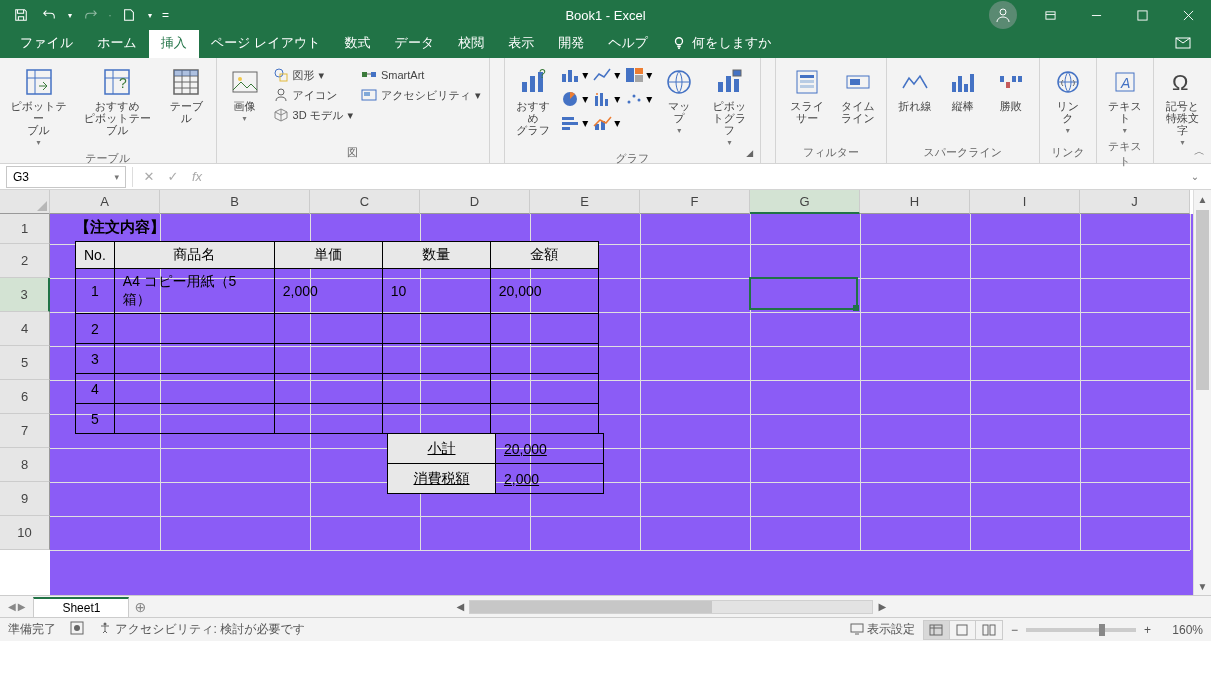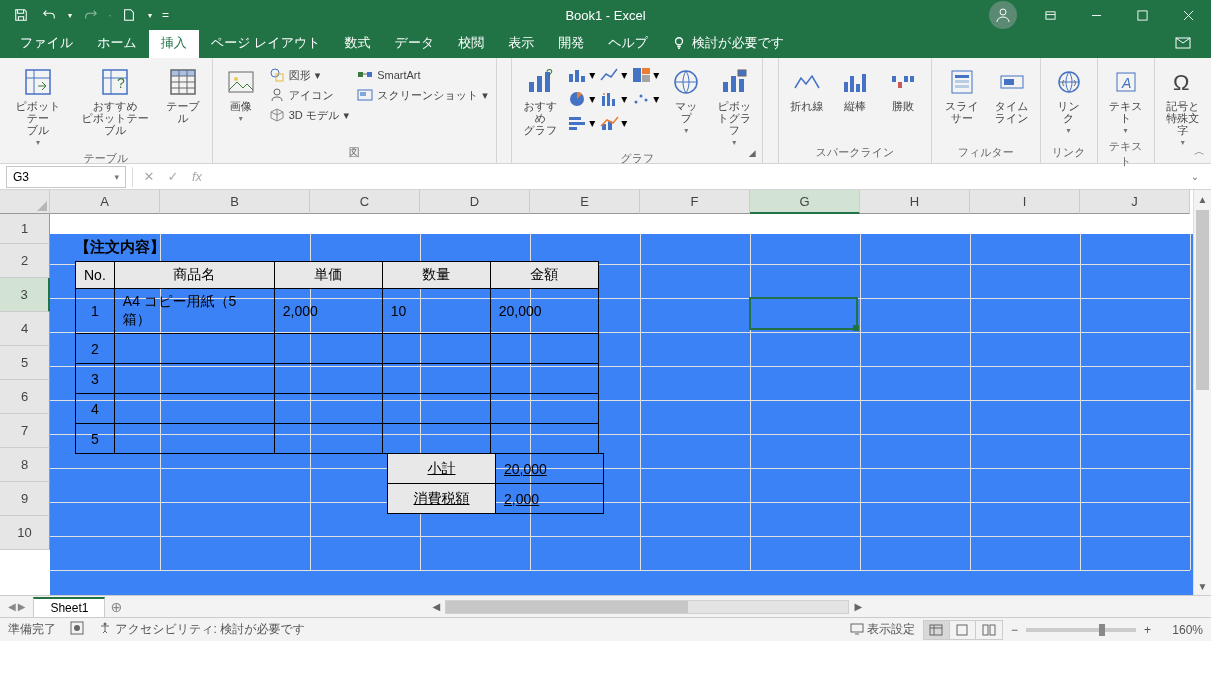--- a/index.html
+++ b/index.html
@@ -55,21 +55,21 @@
 
 .grid-area { position:relative; height: 405px; overflow:hidden; display:flex;}
 .corner { width:50px; height:24px; background:#e6e6e6; border-right:1px solid #ccc; border-bottom:1px solid #999; position:relative;}
 .corner::after { content:""; position:absolute; right:2px; bottom:2px; width:0; height:0; border-left:10px solid transparent; border-bottom:10px solid #b7b7b7;}
 .col-headers { display:flex; height:24px; }
 .ch { background:#e6e6e6; border-right:1px solid #ccc; border-bottom:1px solid #999; display:flex; align-items:center; justify-content:center; font-size:13px; color:#444;}
 .ch.active { background:#d3e3d3; border-bottom:2px solid #217346;}
 .row-headers { display:flex; flex-direction:column; }
 .rh { width:50px; background:#e6e6e6; border-bottom:1px solid #ccc; border-right:1px solid #999; display:flex; align-items:center; justify-content:center; font-size:13px; color:#444;}
 .rh.active { background:#d3e3d3; border-right:2px solid #217346;}
-.cells { position:relative; background:#3b82f6;margin-top:20px; }
+.cells { position:relative; background:#8b5cf6; }
 .gridlines-v, .gridlines-h { position:absolute; background:#e0e0e0;}
 .scroll-v { position:absolute; right:0; top:0; bottom:0; width:18px; background:#f3f3f3; border-left:1px solid #ddd;}
 .scroll-v .sv-btn { height:18px; display:flex; align-items:center; justify-content:center; color:#666; font-size:10px; cursor:pointer;}
 .scroll-v .sv-thumb { position:absolute; left:2px; right:2px; top:20px; height:180px; background:#c7c7c7; border-radius:0;}
 
 
 .ws-table { position:absolute; }
 .ws-table td { border:1px solid #000; font-size:14px; padding:4px 8px; height:30px; }
 .ws-table th { border:1px solid #000; background:#e8e8e8; font-weight:normal; font-size:14px; padding:4px 8px; }
 .num { text-align:left; }
@@ -77,21 +77,21 @@
 .bold-title { font-weight:bold; font-size:15px; }
 
 
 .active-cell { position:absolute; border:2px solid #217346; background:transparent; pointer-events:none;}
 .active-cell::after { content:""; position:absolute; right:-3px; bottom:-3px; width:6px; height:6px; background:#217346;}
 
 
 .sheet-tab-row { height:22px; display:flex; align-items:center; border-top:1px solid #ccc; background:#f3f3f3;}
 .st-nav { display:flex; gap:2px; padding:0 8px; color:#888;}
 .st-nav span { cursor:pointer; font-size:10px;}
-.sheet-tab { background:#fff; border:1px solid #ccc; border-bottom:none; padding:2px 16px; font-size:12px; cursor:pointer; border-top:2px solid #217346;}
+.sheet-tab { background:#fff; border:1px solid #ccc; border-bottom:none; padding:2px 28px; font-size:12px; cursor:pointer; border-top:2px solid #217346;}
 .sheet-add { width:22px; text-align:center; color:#888; cursor:pointer; font-size:14px;}
 .hscroll { flex:1; display:flex; align-items:center; margin-left: 300px; max-width:440px; }
 .hscroll .hs-btn { width:18px; text-align:center; font-size:10px; color:#666; cursor:pointer;}
 .hscroll .hs-track { flex:1; height:14px; background:#e3e3e3; position:relative; border:1px solid #d0d0d0;}
 .hscroll .hs-thumb { position:absolute; left:0; top:0; bottom:0; width:60%; background:#c7c7c7;}
 
 
 .statusbar { height:24px; background:#f3f3f3; border-top:1px solid #ccc; display:flex; align-items:center; font-size:12px; color:#555; padding:0 8px; gap:14px;}
 .statusbar .right { margin-left:auto; display:flex; align-items:center; gap:8px;}
 .view-btns { display:flex; border:1px solid #ccc; }
@@ -174,21 +174,21 @@
   <div class="tab">データ</div>
   <div class="tab">校閲</div>
   <div class="tab">表示</div>
   <div class="tab">開発</div>
   <div class="tab">ヘルプ</div>
   <div class="tell-me">
     <svg viewBox="0 0 16 16">
         <circle cx="8" cy="6" r="4"></circle>
         <path d="M6 12h4M7 14h2"></path>
       </svg>
-    <span>検討が必要です</span>
+    <span>何をしますか</span>
   </div>
   <div class="tabrow-right"><svg width="16" height="14" viewBox="0 0 16 14">
         <rect x="1" y="3" width="14" height="10" fill="none" stroke="#fff"></rect>
         <path d="M1 3l7 5 7-5" fill="none" stroke="#fff"></path>
       </svg></div>
 </div>
 
 <div class="ribbon">
 
   <div class="group">
@@ -284,21 +284,21 @@
             </span>
             <span>SmartArt</span>
           </div>
         <div class="small-btn">
             <span class="sico">
               <svg width="16" height="16" viewBox="0 0 16 16">
                 <rect x="1" y="3" width="14" height="10" fill="none" stroke="#4472c4"></rect>
                 <rect x="3" y="5" width="6" height="4" fill="#80a8d8"></rect>
               </svg>
             </span>
-            <span>スクリーンショット</span> 
+            <span>アクセシビリティ</span> 
             <span class="caret">▾</span>
           </div>
       </div>
     </div>
     <div class="group-label">図</div>
   </div>
 
   <div class="group" style="min-width:10px;">
       <div class="group-body"></div>
       <div class="group-label">&nbsp;</div>
@@ -413,20 +413,47 @@
 
   <div class="group" style="min-width:10px;">
       <div class="group-body"></div>
       <div class="group-label">&nbsp;</div>
     </div>
 
   <div class="group">
     <div class="group-body">
       <div class="big-btn">
           <div class="ico">
+            <svg width="28" height="28" viewBox="0 0 28 28">
+              <rect x="4" y="3" width="20" height="22" fill="none" stroke="#4472c4"></rect>
+              <rect x="7" y="7" width="14" height="3" fill="#4472c4"></rect>
+              <rect x="7" y="12" width="14" height="3" fill="#b8cce4"></rect>
+              <rect x="7" y="17" width="14" height="3" fill="#b8cce4"></rect>
+            </svg>
+          </div>
+          <div class="lbl">スライサー</div>
+        </div>
+      <div class="big-btn">
+          <div class="ico">
+            <svg width="28" height="28" viewBox="0 0 28 28">
+              <rect x="3" y="8" width="22" height="12" fill="none" stroke="#4472c4"></rect>
+              <rect x="6" y="11" width="10" height="6" fill="#4472c4"></rect>
+            </svg>
+          </div>
+          <div class="lbl">タイム
+ライン</div>
+        </div>
+    </div>
+    <div class="group-label">フィルター</div>
+  </div>
+
+  <div class="group">
+    <div class="group-body">
+      <div class="big-btn">
+          <div class="ico">
             <svg width="28" height="24" viewBox="0 0 28 24">
               <path d="M2 18l6-10 5 6 6-8 7 12" fill="none" stroke="#4472c4" stroke-width="1.5"></path>
             </svg>
           </div>
           <div class="lbl">折れ線</div>
         </div>
       <div class="big-btn">
           <div class="ico">
             <svg class="ico-chart" width="28" height="24" viewBox="0 0 28 24">
               <rect x="3" y="12" width="4" height="10"></rect>
@@ -443,47 +470,20 @@
               <rect x="3" y="6" width="4" height="6" fill="#4472c4"></rect>
               <rect x="9" y="12" width="4" height="6" fill="#c55a5a"></rect>
               <rect x="15" y="6" width="4" height="6" fill="#4472c4"></rect>
               <rect x="21" y="6" width="4" height="6" fill="#4472c4"></rect>
             </svg>
           </div>
           <div class="lbl">勝敗</div>
         </div>
     </div>
     <div class="group-label">スパークライン</div>
-  </div>
-
-  <div class="group">
-    <div class="group-body">
-      <div class="big-btn">
-          <div class="ico">
-            <svg width="28" height="28" viewBox="0 0 28 28">
-              <rect x="4" y="3" width="20" height="22" fill="none" stroke="#4472c4"></rect>
-              <rect x="7" y="7" width="14" height="3" fill="#4472c4"></rect>
-              <rect x="7" y="12" width="14" height="3" fill="#b8cce4"></rect>
-              <rect x="7" y="17" width="14" height="3" fill="#b8cce4"></rect>
-            </svg>
-          </div>
-          <div class="lbl">スライサー</div>
-        </div>
-      <div class="big-btn">
-          <div class="ico">
-            <svg width="28" height="28" viewBox="0 0 28 28">
-              <rect x="3" y="8" width="22" height="12" fill="none" stroke="#4472c4"></rect>
-              <rect x="6" y="11" width="10" height="6" fill="#4472c4"></rect>
-            </svg>
-          </div>
-          <div class="lbl">タイム
-ライン</div>
-        </div>
-    </div>
-    <div class="group-label">フィルター</div>
   </div>
 
   <div class="group">
     <div class="group-body">
       <div class="big-btn">
           <div class="ico">
             <svg width="28" height="28" viewBox="0 0 28 28">
               <circle cx="14" cy="14" r="10" fill="none" stroke="#4472c4" stroke-width="1.5"></circle>
               <path d="M4 14h20M14 4c4 5 4 15 0 20M14 4c-4 5-4 15 0 20" fill="none" stroke="#4472c4"></path>
               <path d="M9 18a4 4 0 010-6M19 12a4 4 0 010 6" fill="none" stroke="#666"></path>

